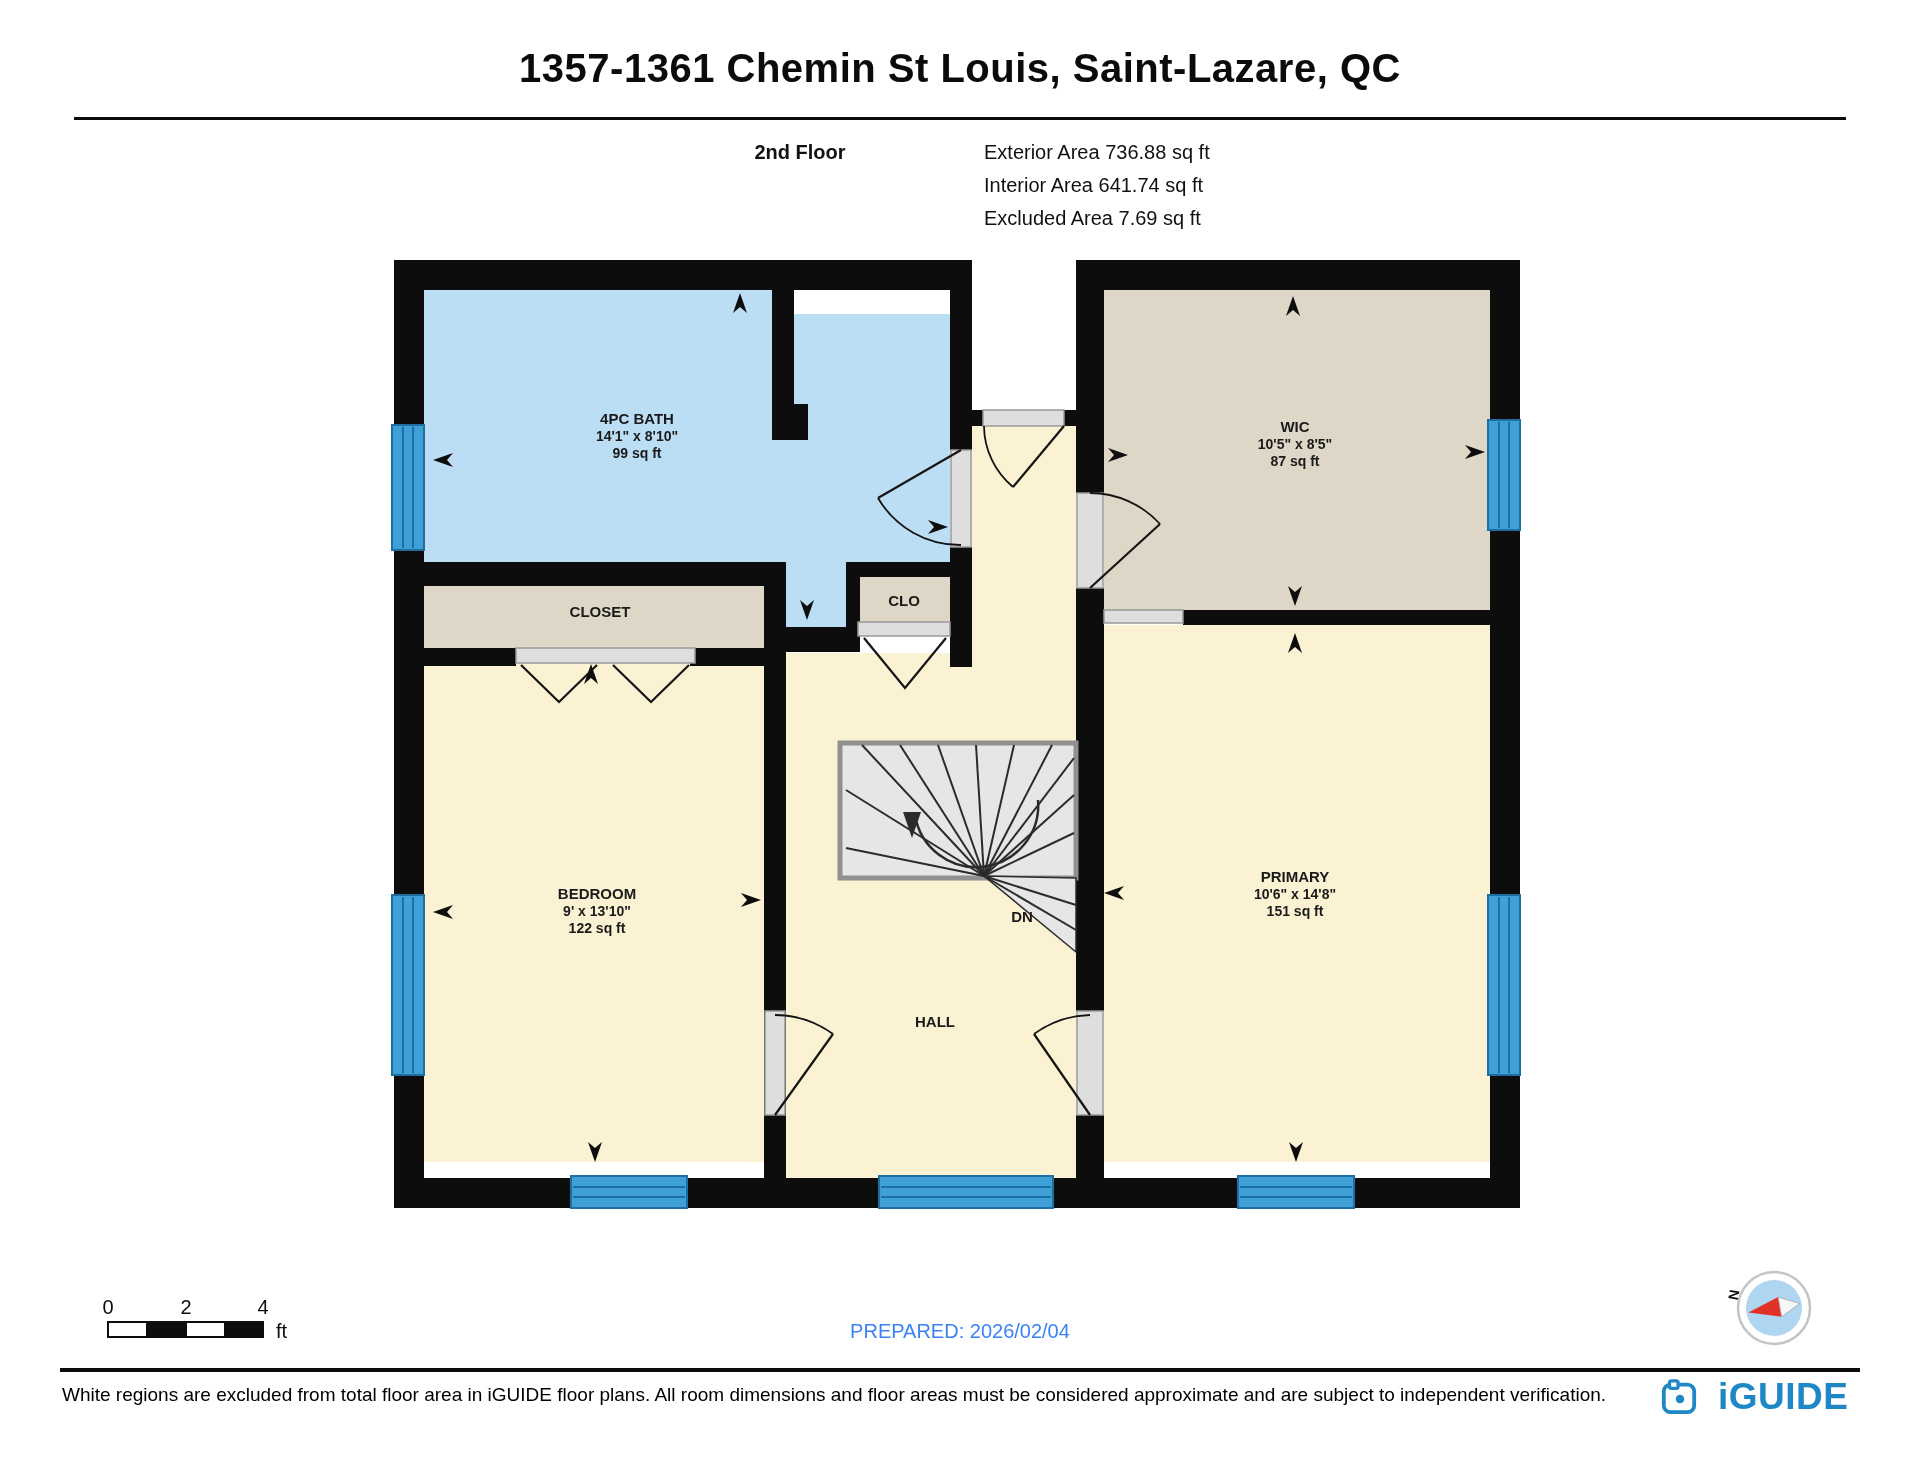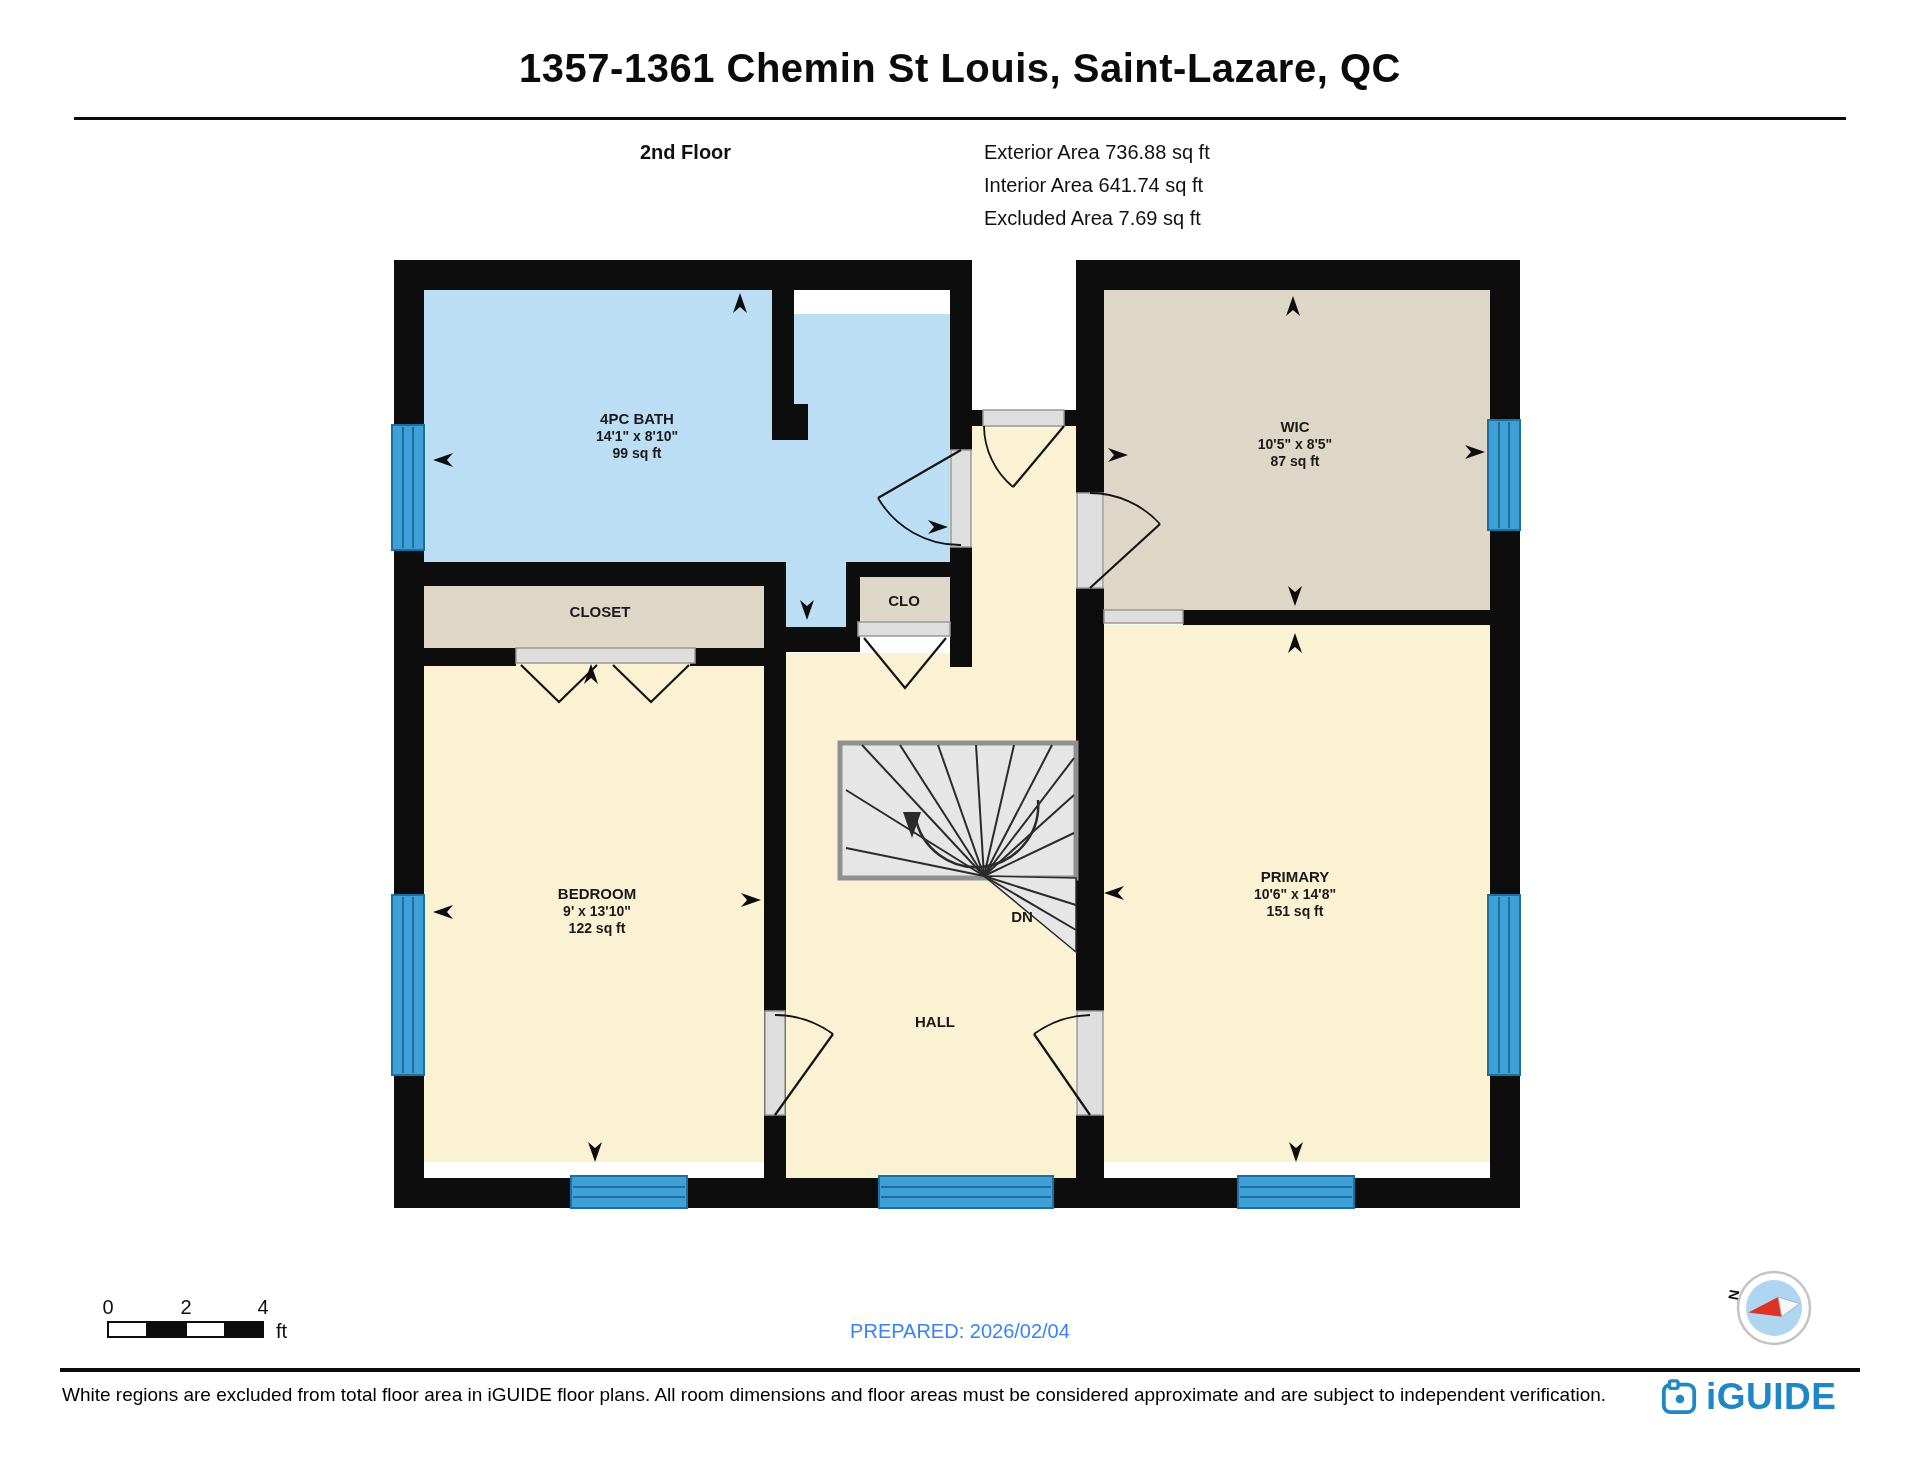--- a/index.html
+++ b/index.html
@@ -1,27 +1,27 @@
 <!DOCTYPE html>
 <html><head>
 <meta charset="utf-8">
 <style>
   html,body{margin:0;padding:0;background:#ffffff;}
   .page{position:relative;width:1920px;height:1483px;background:#fff;overflow:hidden;
         font-family:"Liberation Sans", sans-serif;color:#111;padding-left:12px;}
   .abs{position:absolute;}
   .title{top:46px;left:0;width:1920px;text-align:center;font-size:40px;font-weight:bold;color:#0b0b0b;letter-spacing:0.5px;}
   .hrule{top:117px;left:74px;width:1772px;height:3px;background:#0b0b0b;}
-  .floor-label{top:136px;left:640px;width:320px;text-align:left;font-size:20px;font-weight:bold;line-height:33px;}
+  .floor-label{top:136px;left:640px;width:320px;text-align:center;font-size:20px;font-weight:bold;line-height:33px;}
   .floor-stats{top:136px;left:984px;width:420px;font-size:20px;line-height:33px;}
   .floor-stats div{white-space:nowrap;}
   .prepared{top:1320px;left:660px;width:600px;text-align:center;font-size:20px;color:#3b82f6;}
   .bdiv{top:1368px;left:60px;width:1800px;height:4px;background:#0b0b0b;}
   .disclaimer{top:1384px;left:62px;width:1560px;font-size:19px;color:#000000;}
-  .brand{top:1376px;left:1660px;width:200px;display:flex;align-items:center;gap:8px;}
+  .brand{top:1376px;left:1660px;width:200px;display:flex;align-items:center;gap:20px;}
   .brand-text{font-size:37px;font-weight:bold;color:#1f87c5;letter-spacing:0.5px;}
   svg text{font-family:"Liberation Sans", sans-serif;}
   .rname{font-size:15px;font-weight:bold;fill:#1a1a1a;}
   .rdim{font-size:14px;font-weight:bold;fill:#1a1a1a;}
   .tick{font-size:20px;fill:#0d0d0d;}
 </style>
 </head>
 <body>
 
 <div class="page">

